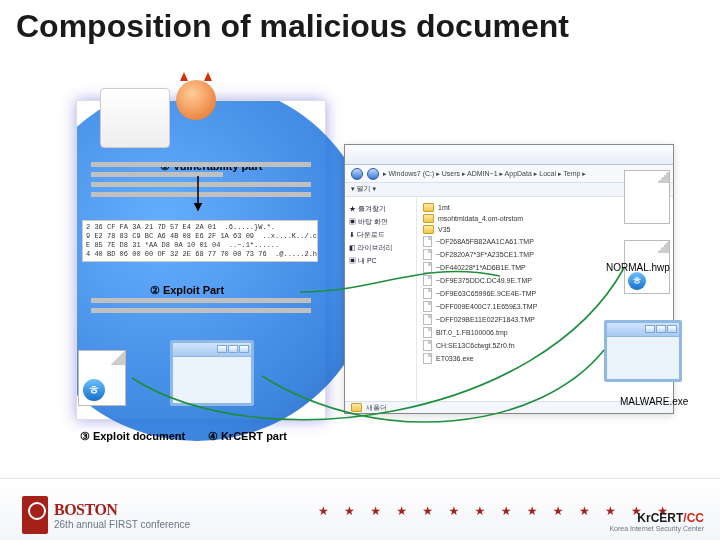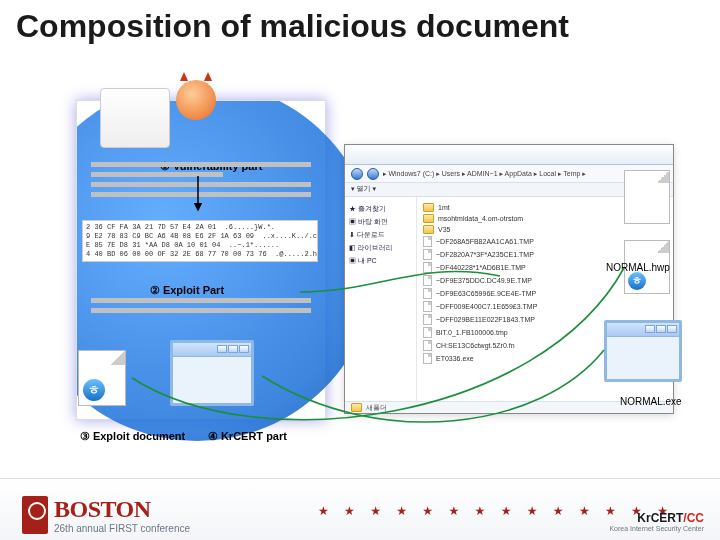--- a/index.html
+++ b/index.html
@@ -65,21 +65,21 @@
   .callout.mwexe { left: 620px; top: 336px; }
 
   
   .overlay-svg { position:absolute; left:0; top:0; width:720px; height:420px; pointer-events:none; z-index:5; }
 
   
   .footer { position:absolute; left:0; bottom:0; width:720px; height:62px; background: linear-gradient(#ffffff,#f3f5f8); border-top:1px solid #e0e4ea;}
   .logo-boston{position:absolute;left:22px;bottom:6px;display:flex;align-items:center;gap:6px;}
   .logo-first{width:26px;height:38px;background:#a52019;border-radius:2px;position:relative;}
   .logo-first::before{content:"";position:absolute;top:6px;left:6px;width:14px;height:14px;border:2px solid #fff;border-radius:50%;}
-  .boston-text{font-family: "Times New Roman",serif; font-size:24px; font-weight:bold; color:#a52019; letter-spacing:-0.5px;}
+  .boston-text{font-family: "Times New Roman",serif; font-size:16px; font-weight:bold; color:#a52019; letter-spacing:-0.5px;}
   .conf-text{font-size:10px; color:#6b7785;}
   .stars{position:absolute;left:318px;bottom:22px;color:#a52019;font-size:12px;letter-spacing:6px;}
   .krcert{position:absolute;right:16px;bottom:8px;text-align:right;}
   .krcert .main{font-size:12px;font-weight:bold;color:#1a1a1a;}
   .krcert .main .cc{color:#d02a1e;}
   .krcert .sub{font-size:7px;color:#6b7785;}
 </style>
 </head>
 <body>
 
@@ -218,21 +218,21 @@
           </div>
         </div>
       </div>
   </div>
 
   <div class="label vuln">① Vulnerability part</div>
   <div class="label exploit">② Exploit Part</div>
   <div class="label normaldoc">③ Exploit document</div>
   <div class="label mwpart">④ KrCERT part</div>
   <div class="callout normalhwp">NORMAL.hwp</div>
-  <div class="callout mwexe">NORMAL.exe</div>
+  <div class="callout mwexe">MALWARE.exe</div>
 
   <svg class="overlay-svg">
     <defs>
       <marker id="ah" markerWidth="6" markerHeight="6" refX="5" refY="3" orient="auto">
         <path d="M0,0 L6,3 L0,6 Z" fill="#000"></path>
       </marker>
     </defs>
 
     <line x1="198" y1="116" x2="198" y2="150" stroke="#000" stroke-width="1.5" marker-end="url(#ah)"></line>
 

